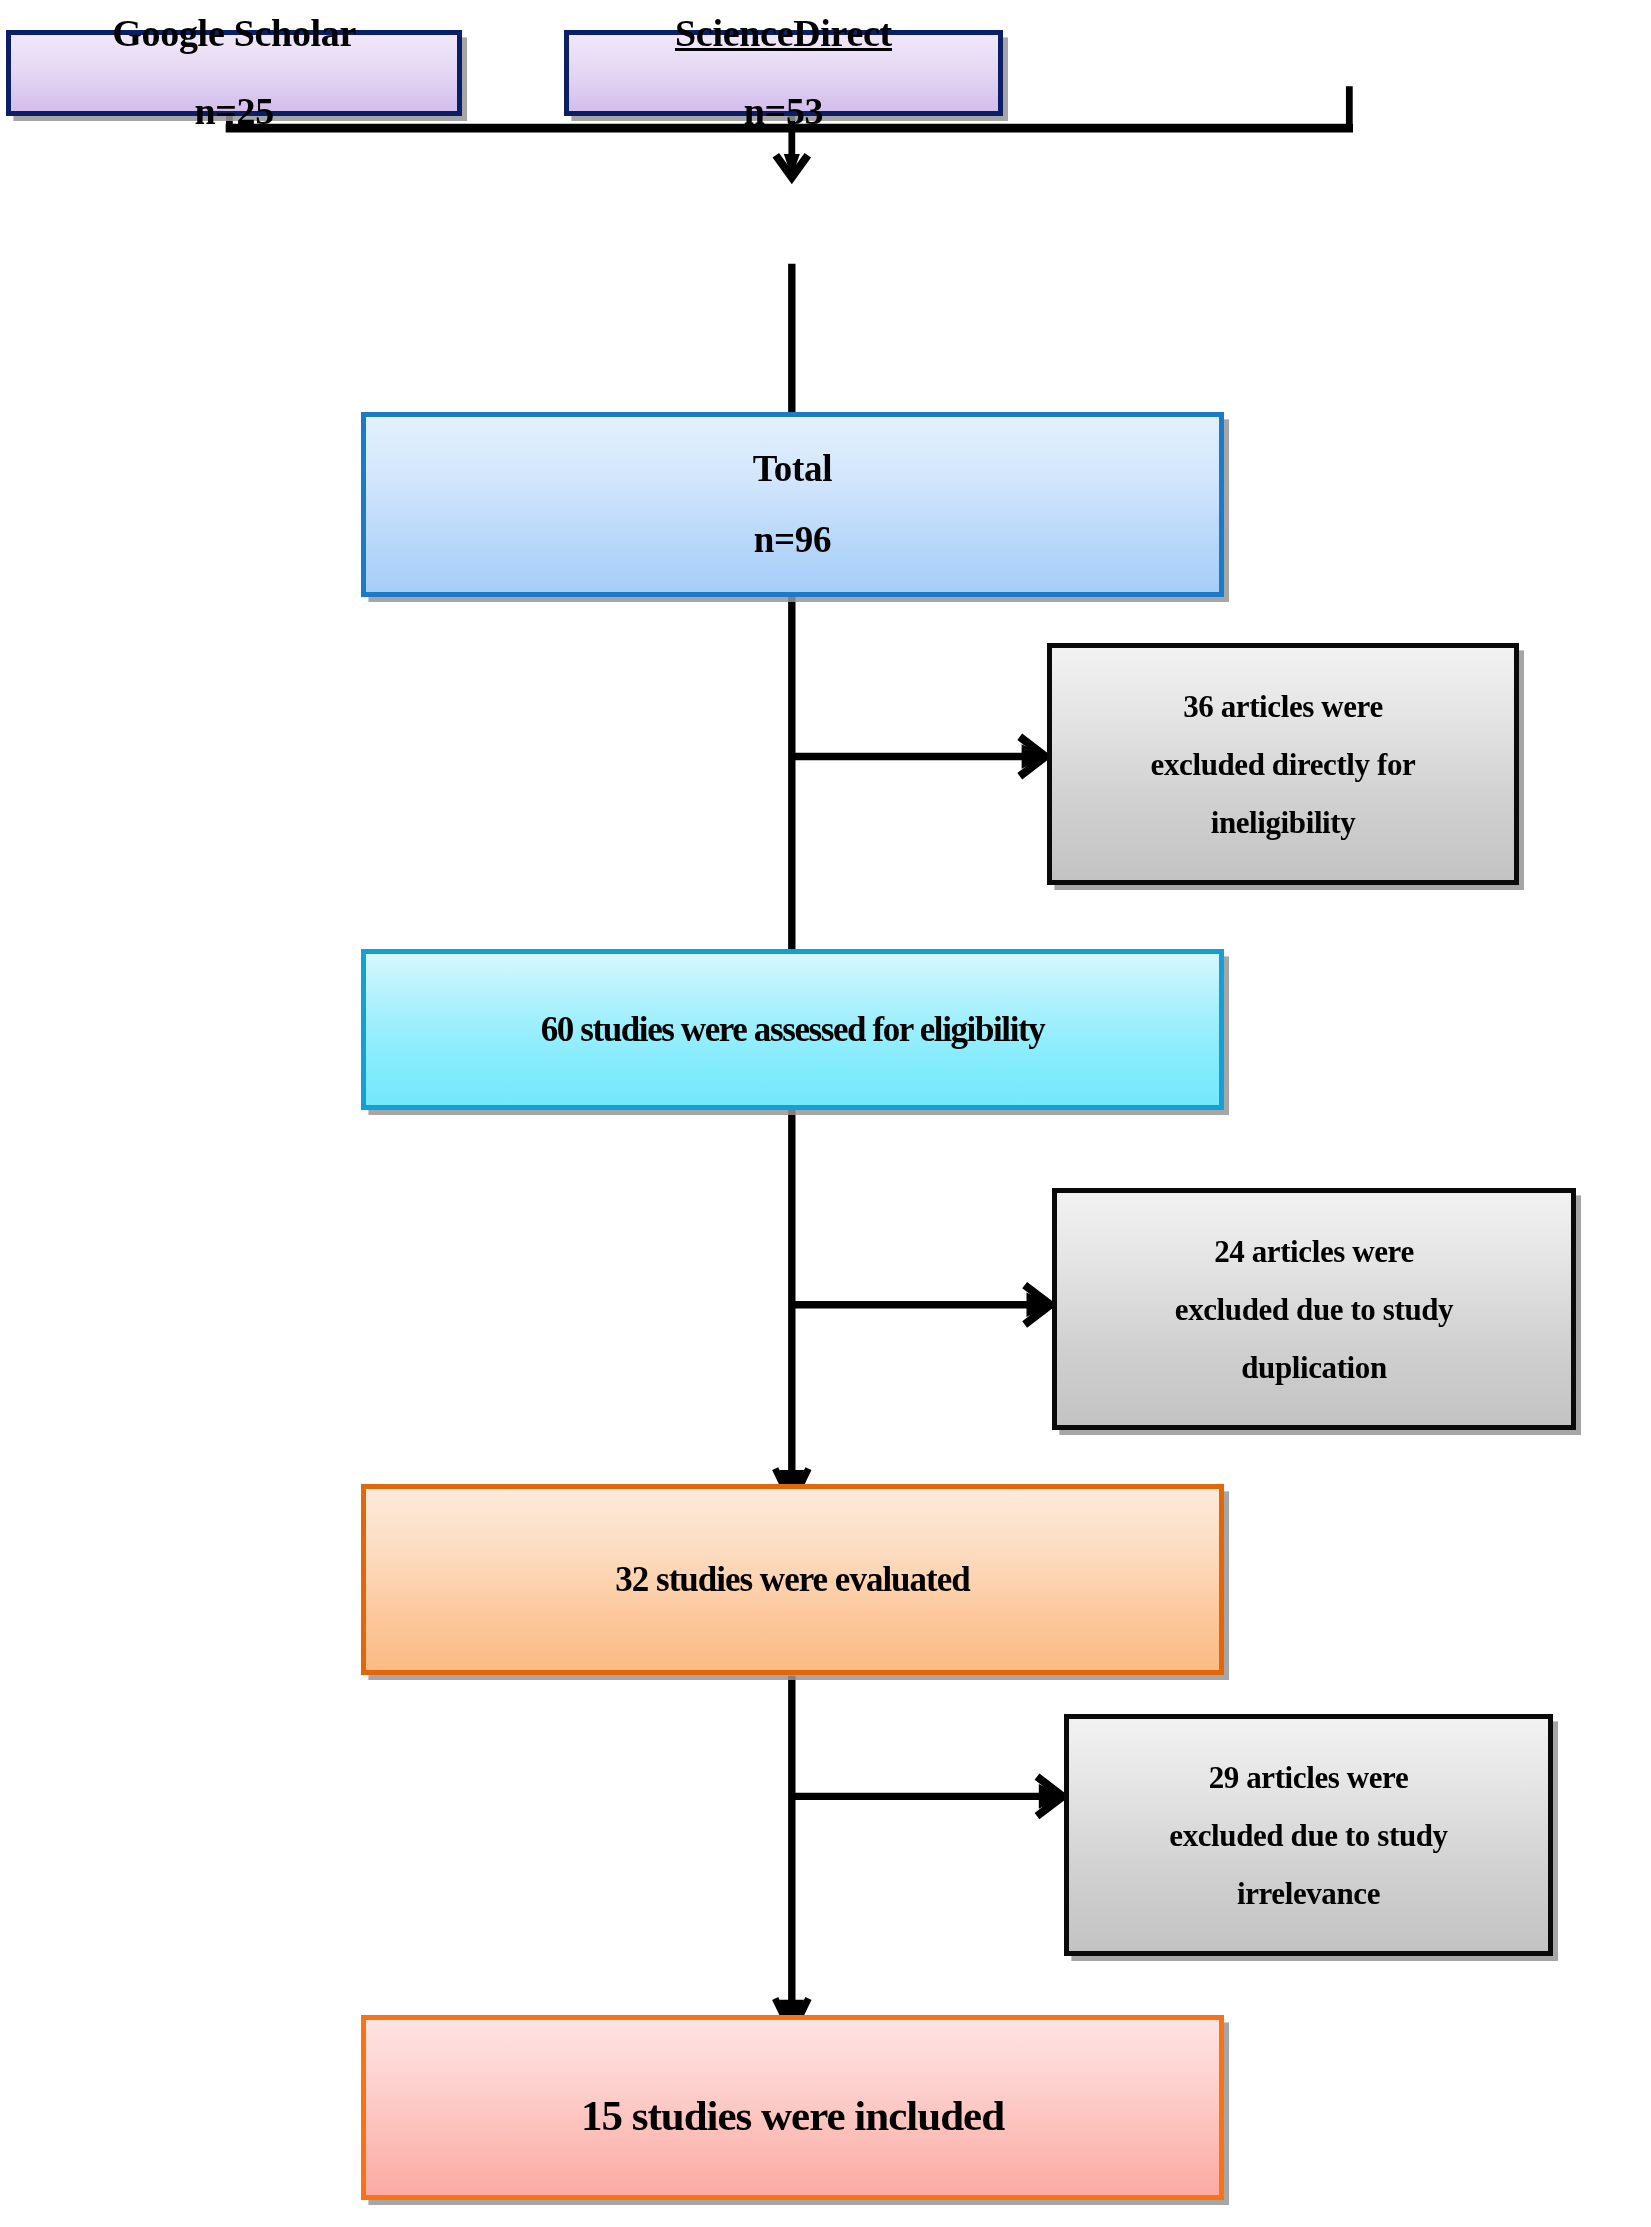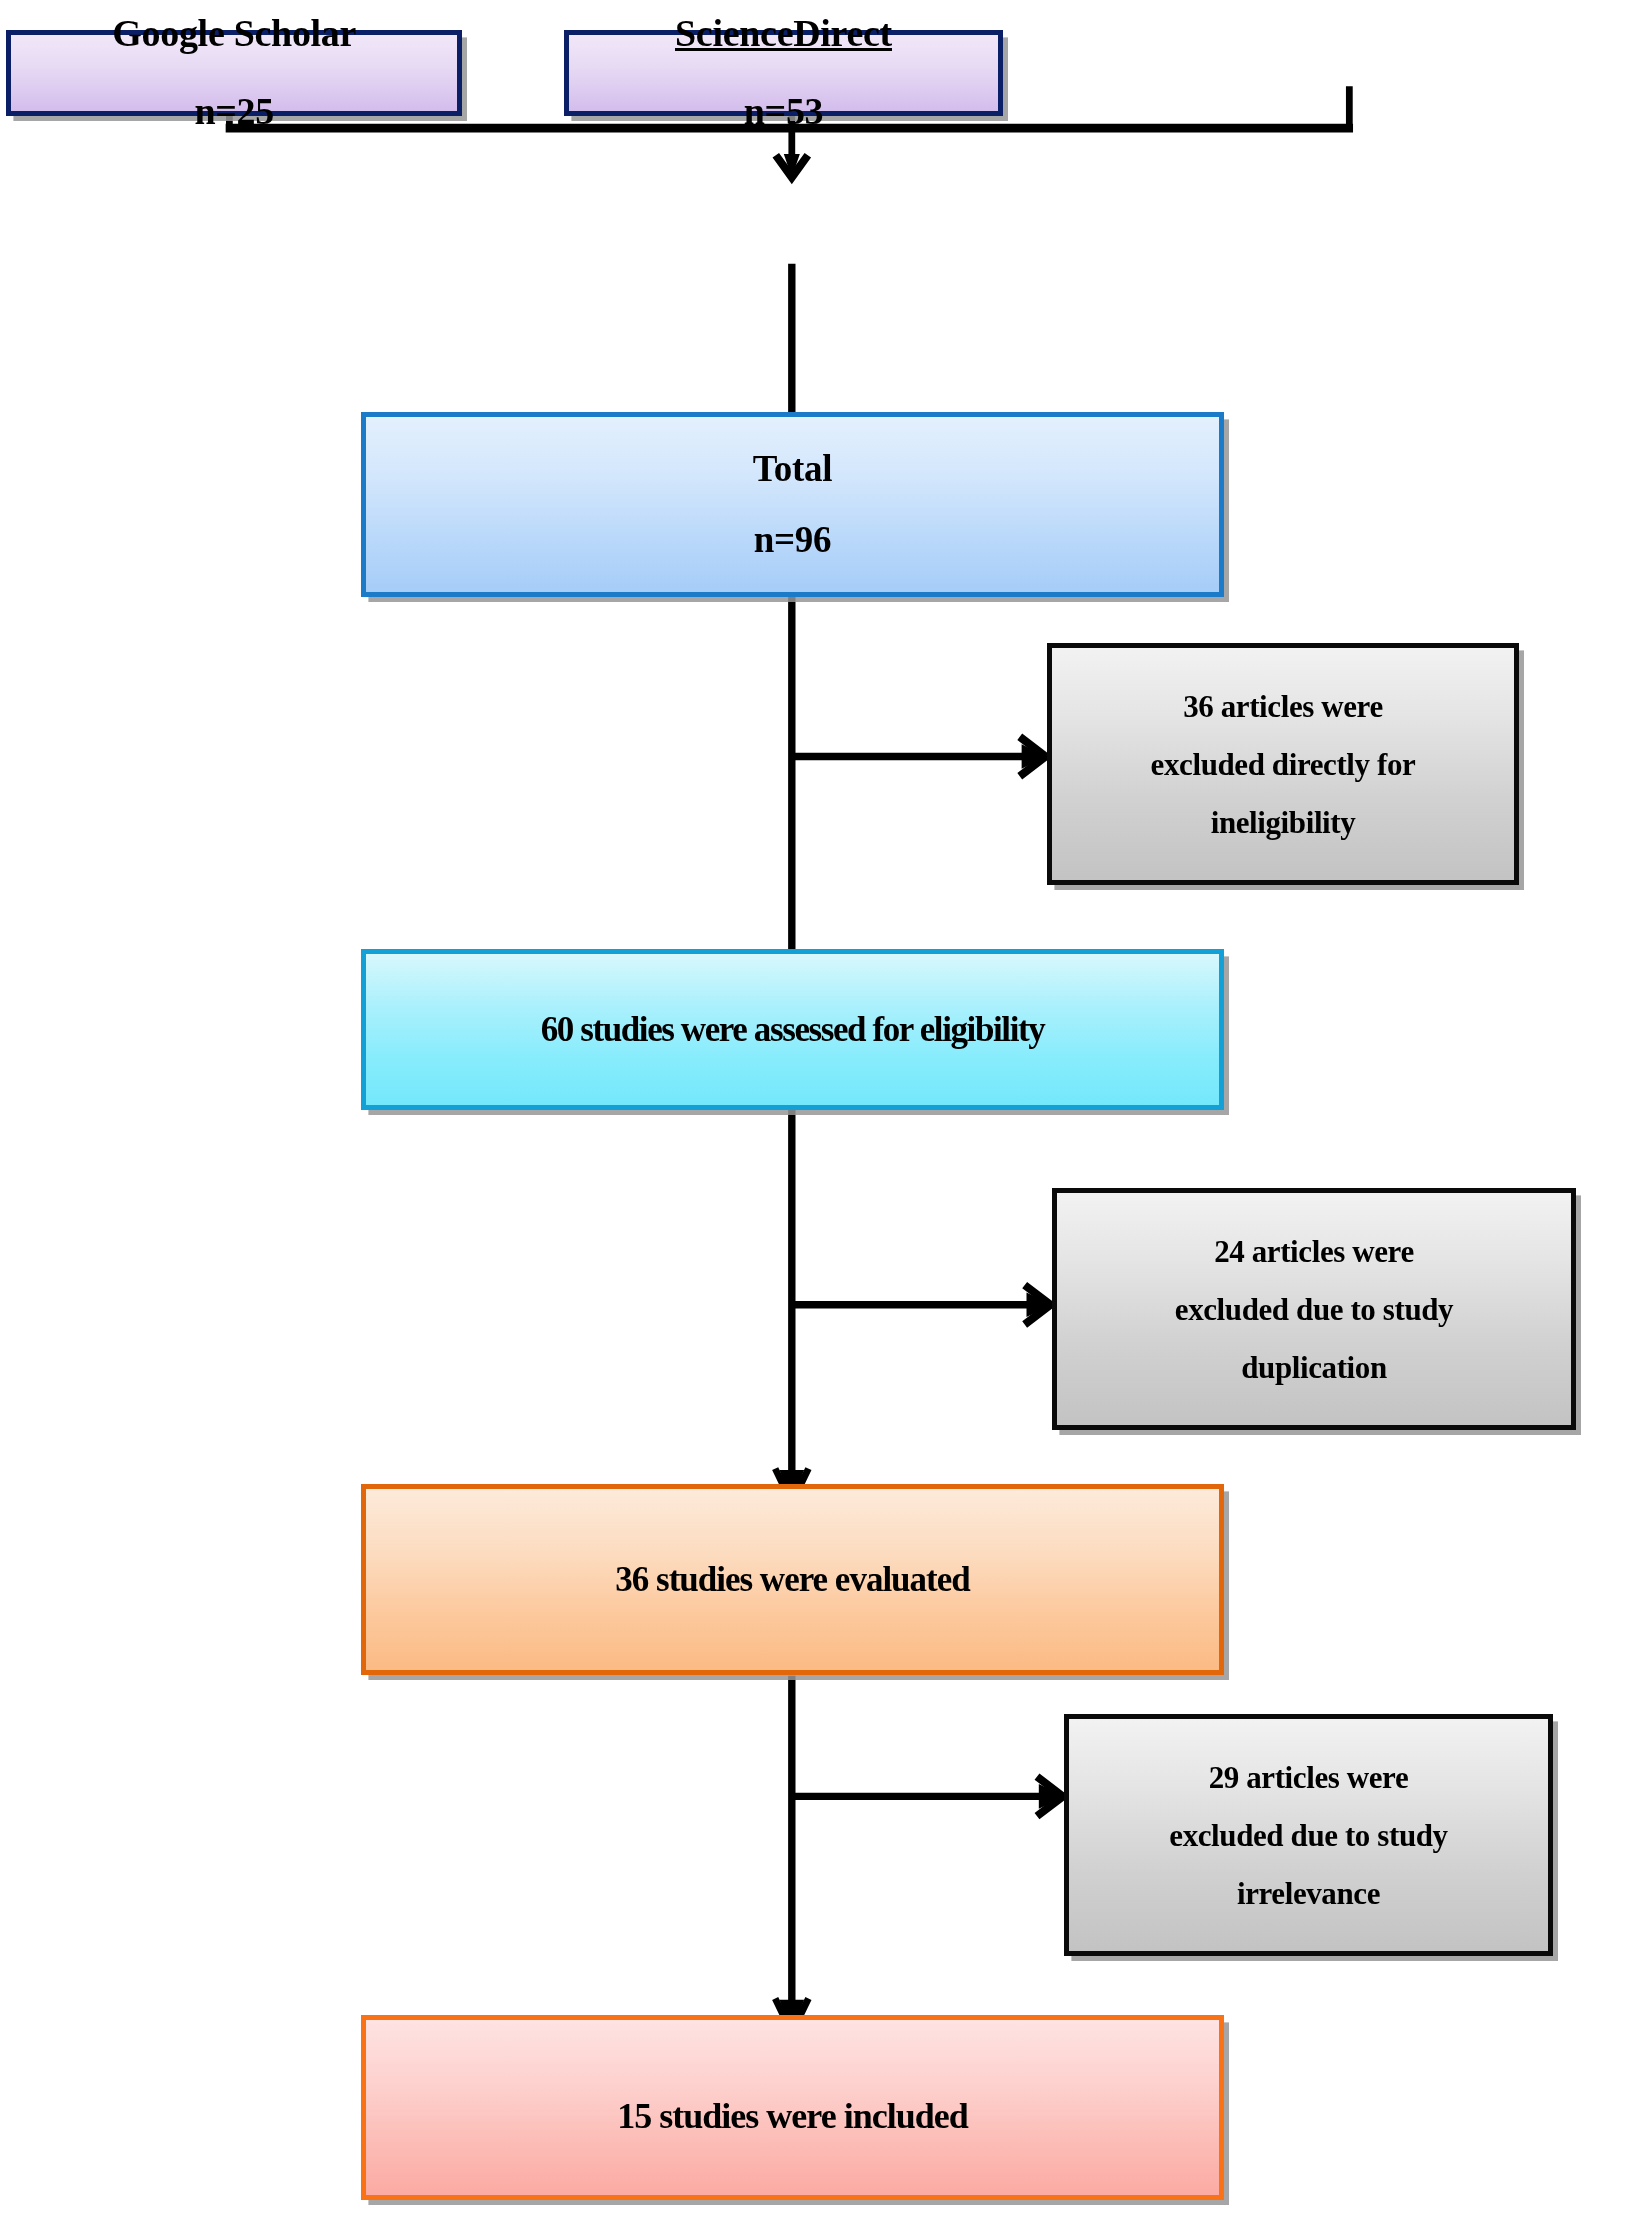--- a/index.html
+++ b/index.html
@@ -99,21 +99,21 @@
     font-size: 35px;
     letter-spacing: -1px;
   }
 
   
   .node.included {
     border: 5.5px solid #F97316;
     background: linear-gradient(to bottom, #fde3e2 0%, #fdd2cf 35%, #fcbbb5 72%, #fbaba3 100%);
   }
   .node.included .line {
-    font-size: 36px;
+    font-size: 43px;
     letter-spacing: -1px;
     margin-top: 16px;
   }
 
   
   .node.exclusion {
     border: 5px solid #0a0a0a;
     background: linear-gradient(to bottom, #f2f2f2 0%, #e4e4e4 30%, #d1d1d1 65%, #c3c3c3 100%);
     padding: 0 16px;
   }
@@ -191,21 +191,21 @@
     <span class="line">60 studies were assessed for eligibility</span>
   </div>
 
   <div class="node exclusion" style="left:1052px; top:1188px; width:524px; height:242px;">
     <span class="line">24 articles were</span>
     <span class="line">excluded due to study</span>
     <span class="line">duplication</span>
   </div>
 
   <div class="node evaluated" style="left:361px; top:1484px; width:863px; height:191px;">
-    <span class="line">36 studies were evaluated</span>
+    <span class="line">32 studies were evaluated</span>
   </div>
 
   <div class="node exclusion" style="left:1064px; top:1714px; width:489px; height:242px;">
     <span class="line">29 articles were</span>
     <span class="line">excluded due to study</span>
     <span class="line">irrelevance</span>
   </div>
 
   <div class="node included" style="left:361px; top:2015px; width:863px; height:185px;">
     <span class="line">15 studies were included</span>

